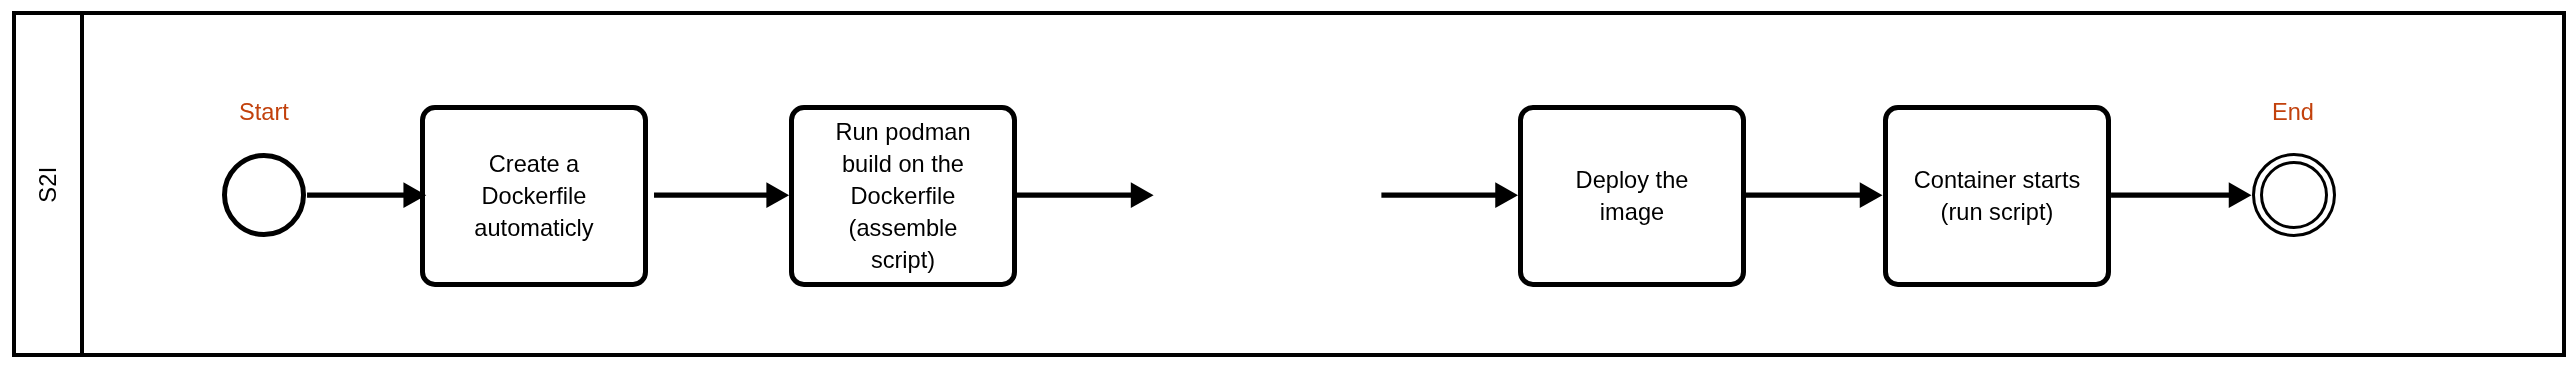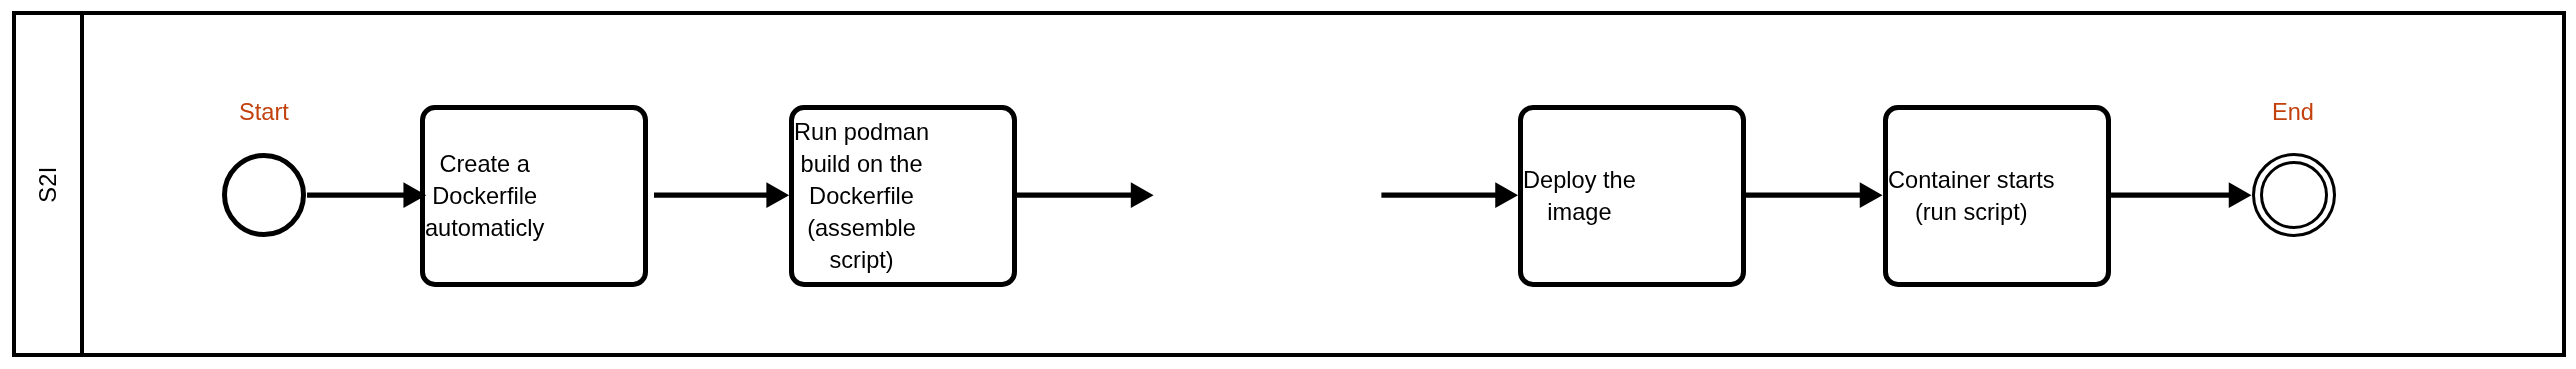--- a/index.html
+++ b/index.html
@@ -50,20 +50,21 @@
     position: absolute;
     top: 105px;
     width: 228px;
     height: 182px;
     border: 5.3px solid #000000;
     border-radius: 15px;
     box-sizing: border-box;
     background: #ffffff;
     display: flex;
     align-items: center;
+    justify-content: center;
     text-align: center;
   }
   .task span {
     font-size: 23.6px;
     line-height: 32px;
     color: #000000;
     white-space: pre-line;
   }
   
   .start-event {

